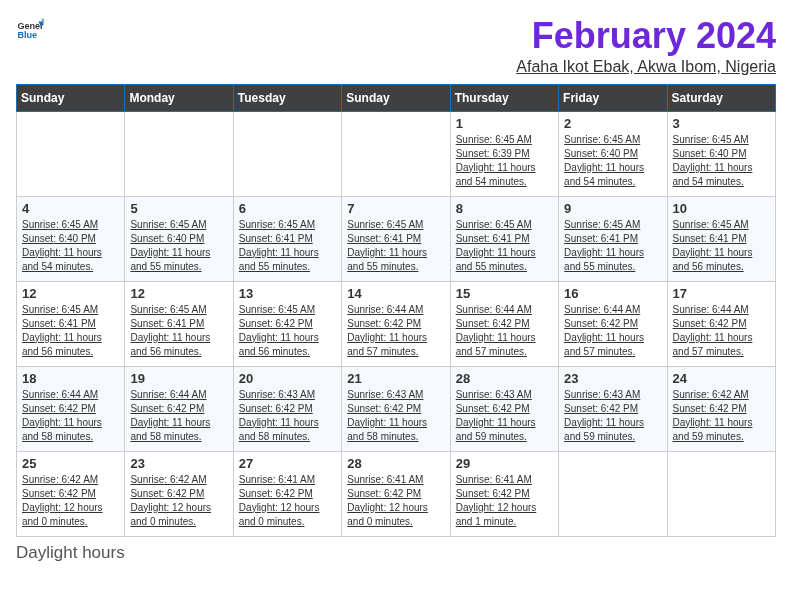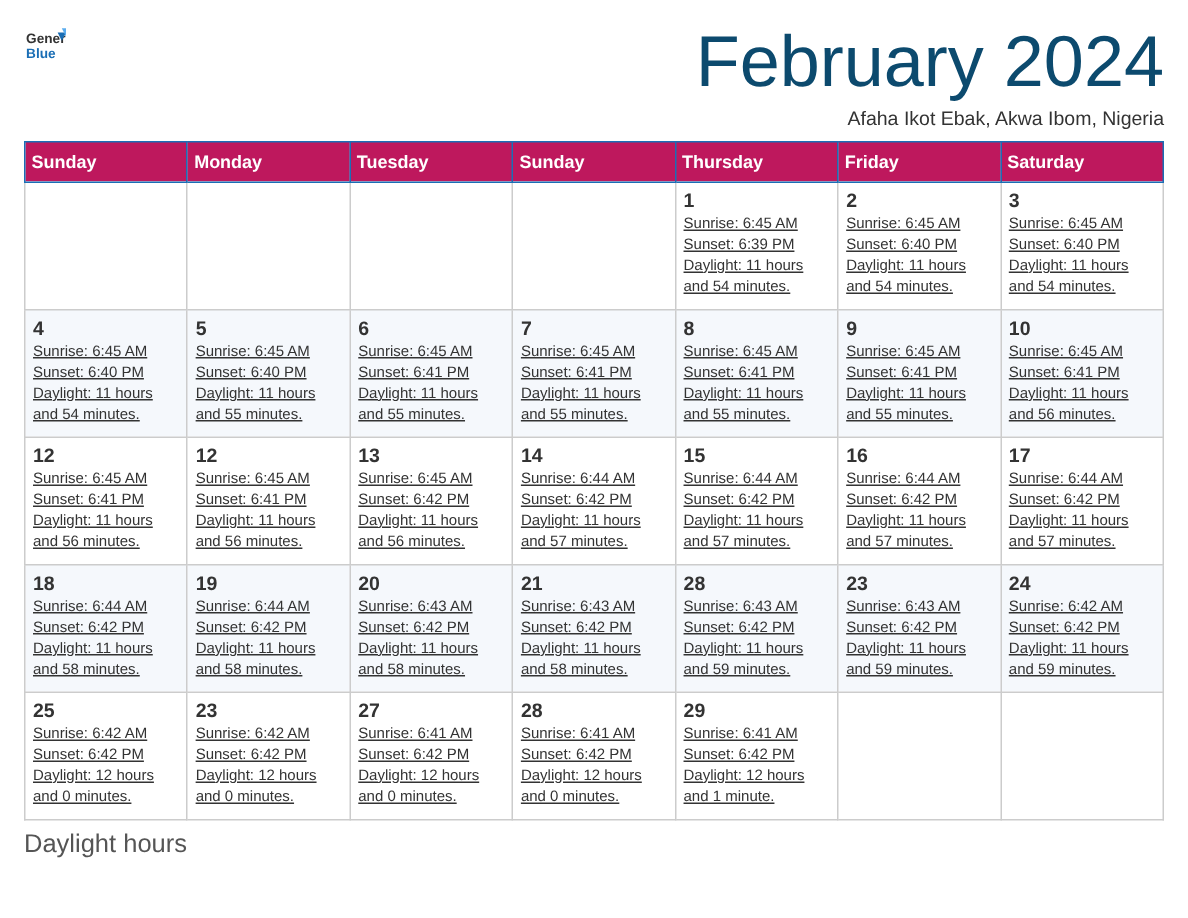--- a/index.html
+++ b/index.html
@@ -22,37 +22,38 @@
       gap: 2px;
     }
     .logo-icon {
       width: 28px;
       height: 28px;
     }
     .title-area {
       text-align: right;
     }
     .main-title {
-      font-size: 48px;
-      font-weight: normal;
-      color: #0c4a6e;
+      font-size: 36px;
+      font-weight: bold;
+      color: #6d28d9;
       line-height: 1.1;
     }
     .subtitle {
-      font-size: 13px;
+      font-size: 16px;
       color: #333;
       margin-top: 2px;
+      text-decoration: underline;
     }
     .calendar {
       width: 100%;
       border-collapse: collapse;
       font-size: 11px;
     }
     .calendar thead th {
-      background: #be185d;
+      background: #404040;
       color: #fff;
       padding: 6px 4px;
       text-align: left;
       font-size: 12px;
       font-weight: bold;
       border: 1px solid #1a6eb5;
     }
     .calendar tbody td {
       border: 1px solid #ccc;
       vertical-align: top;

